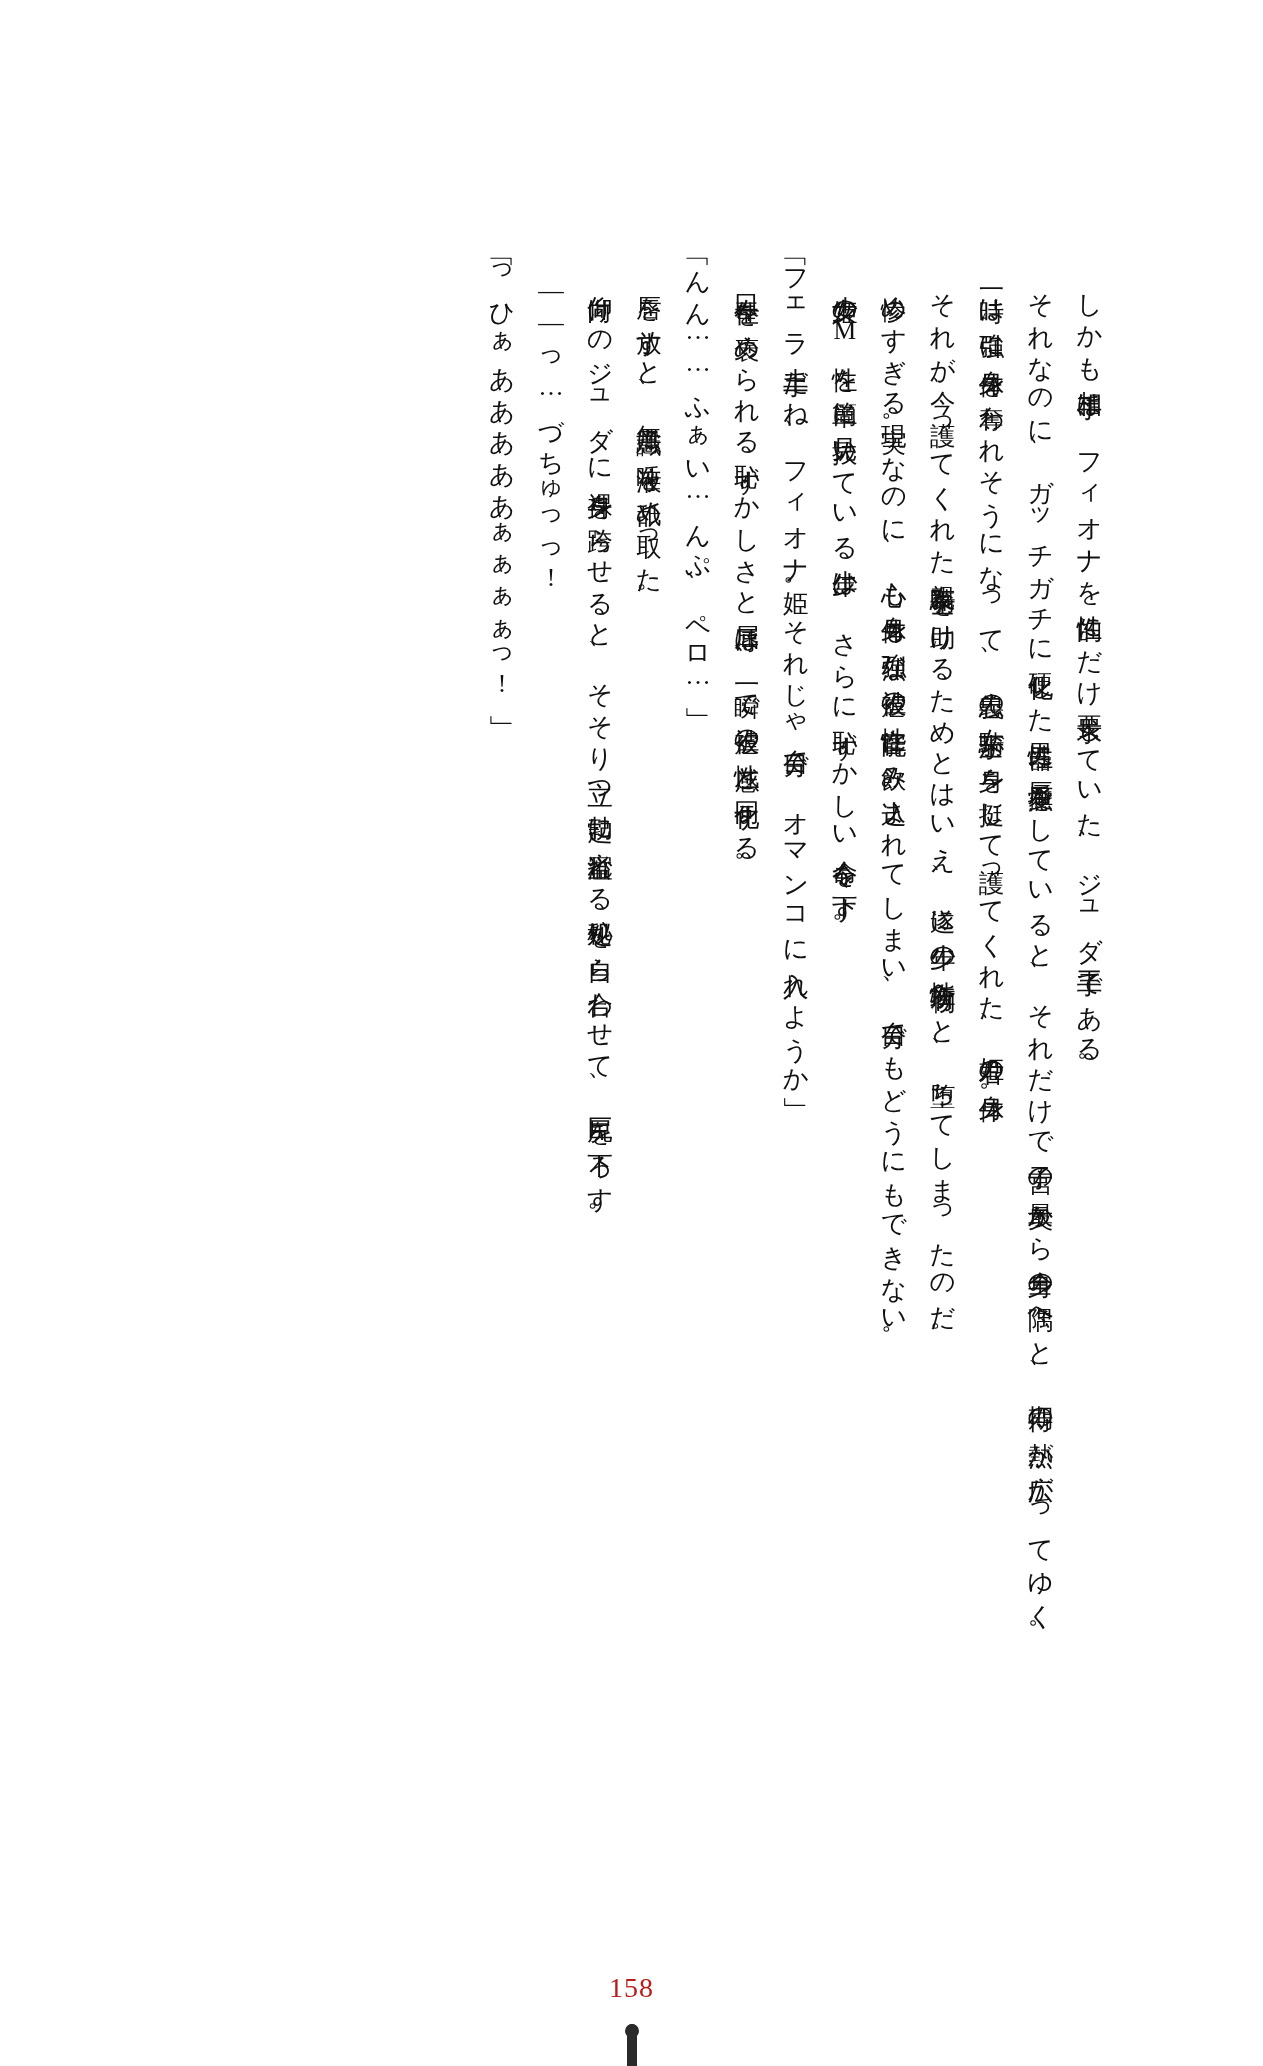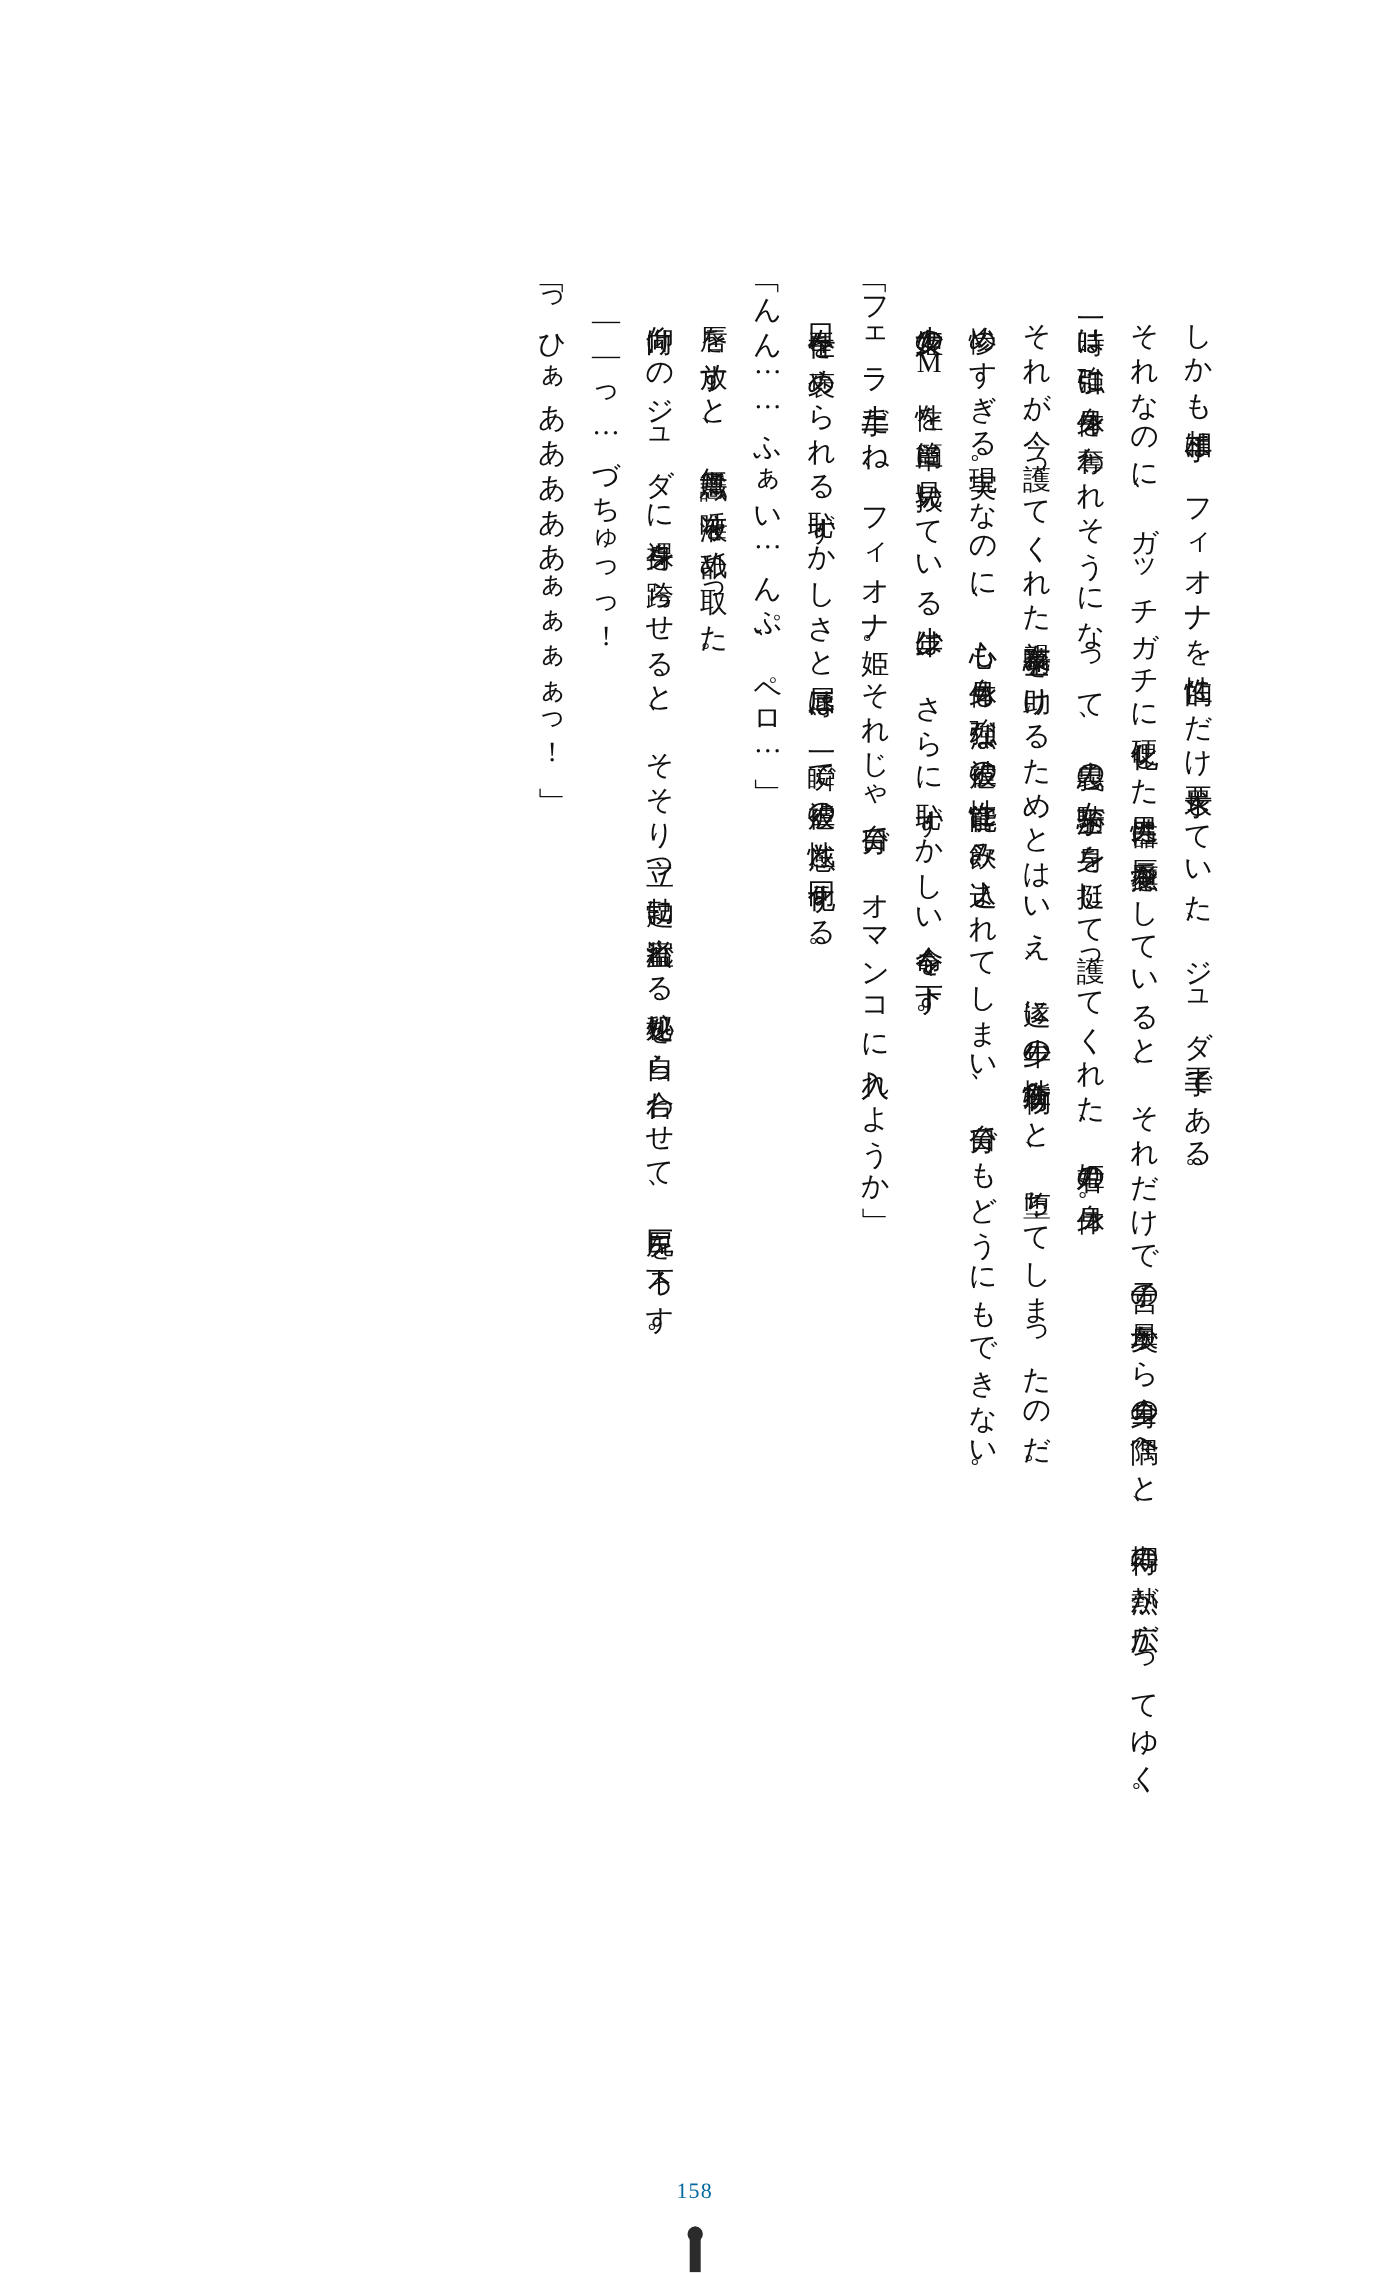--- a/index.html
+++ b/index.html
@@ -41,23 +41,23 @@
   .text-block p.indent {
     text-indent: 26px;
   }
 
   .page-number {
     position: absolute;
     left: 0;
     right: 0;
     bottom: 62px;
     text-align: center;
-    font-size: 20px;
+    font-size: 28px;
     font-family: "Liberation Serif", "DejaVu Serif", serif;
-    color: #0369a1;
+    color: #b91c1c;
     letter-spacing: 1px;
   }
 
   
   .spine-mark {
     position: absolute;
     left: 50%;
     transform: translateX(-50%);
     bottom: 0px;
     width: 10px;

